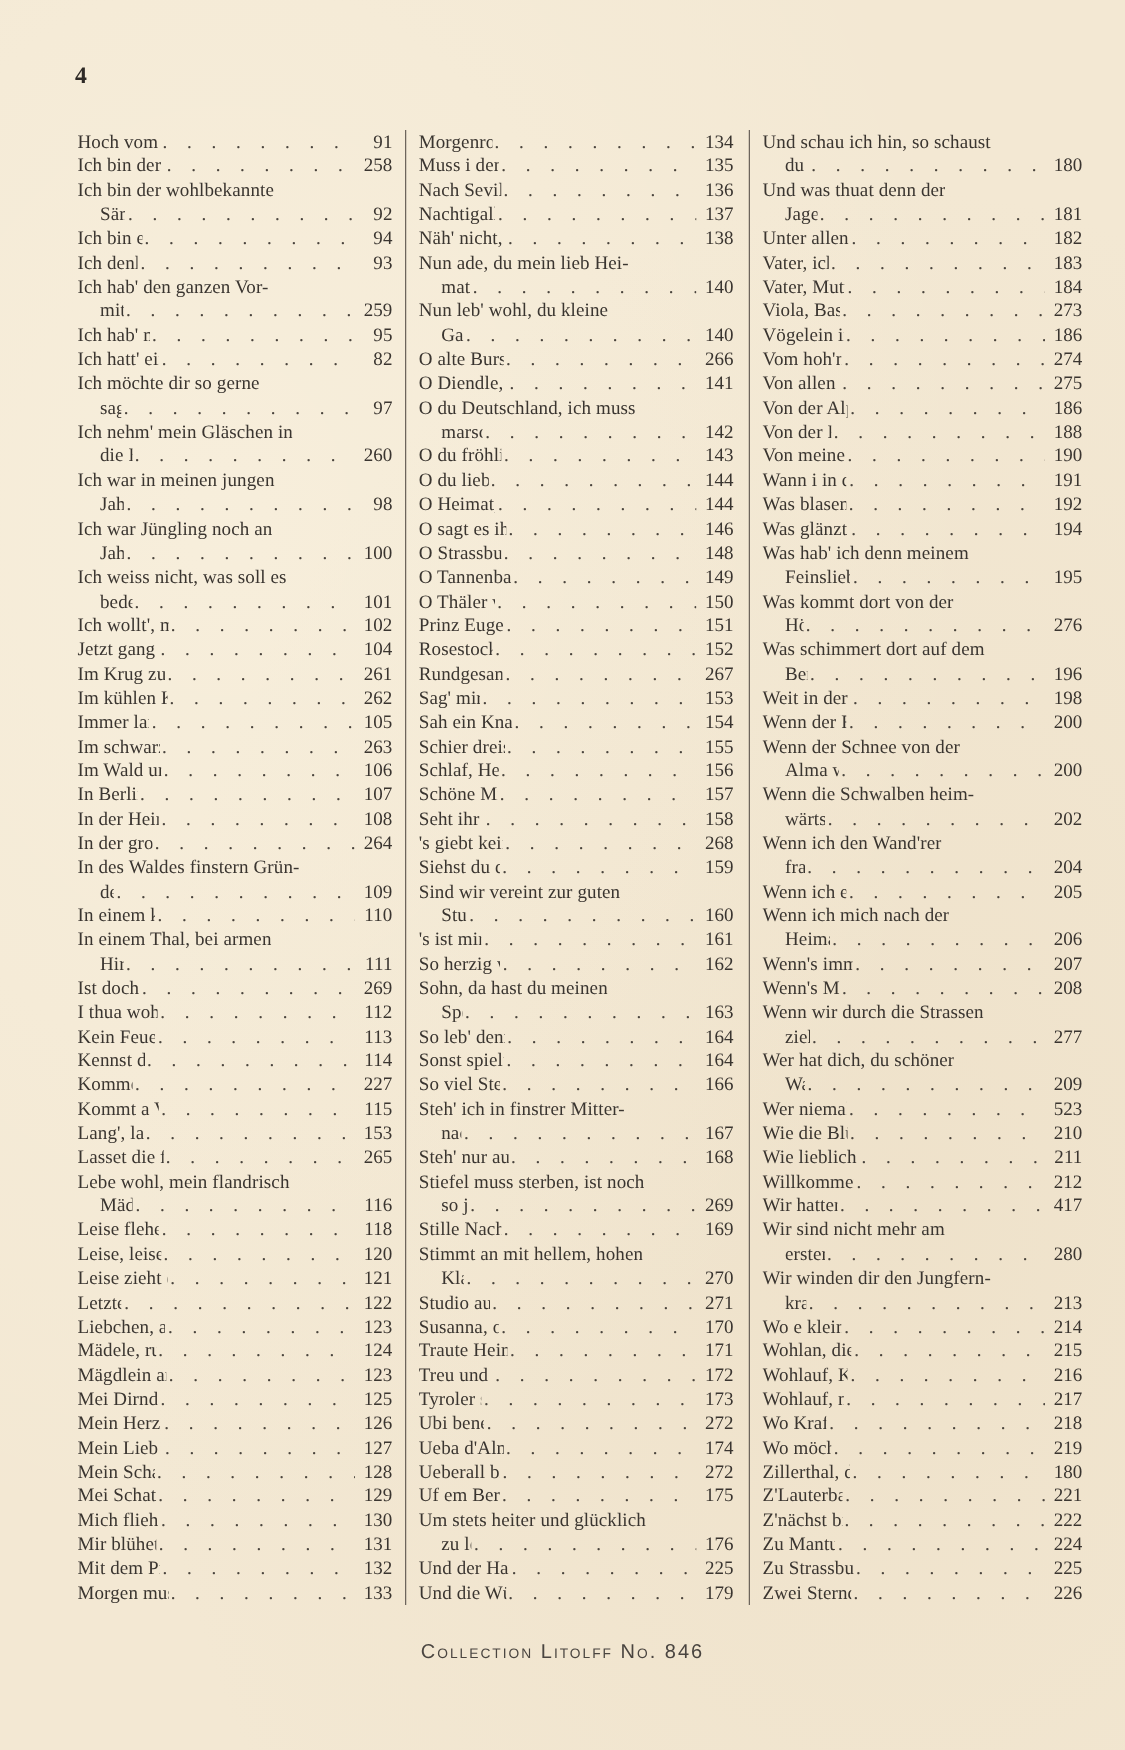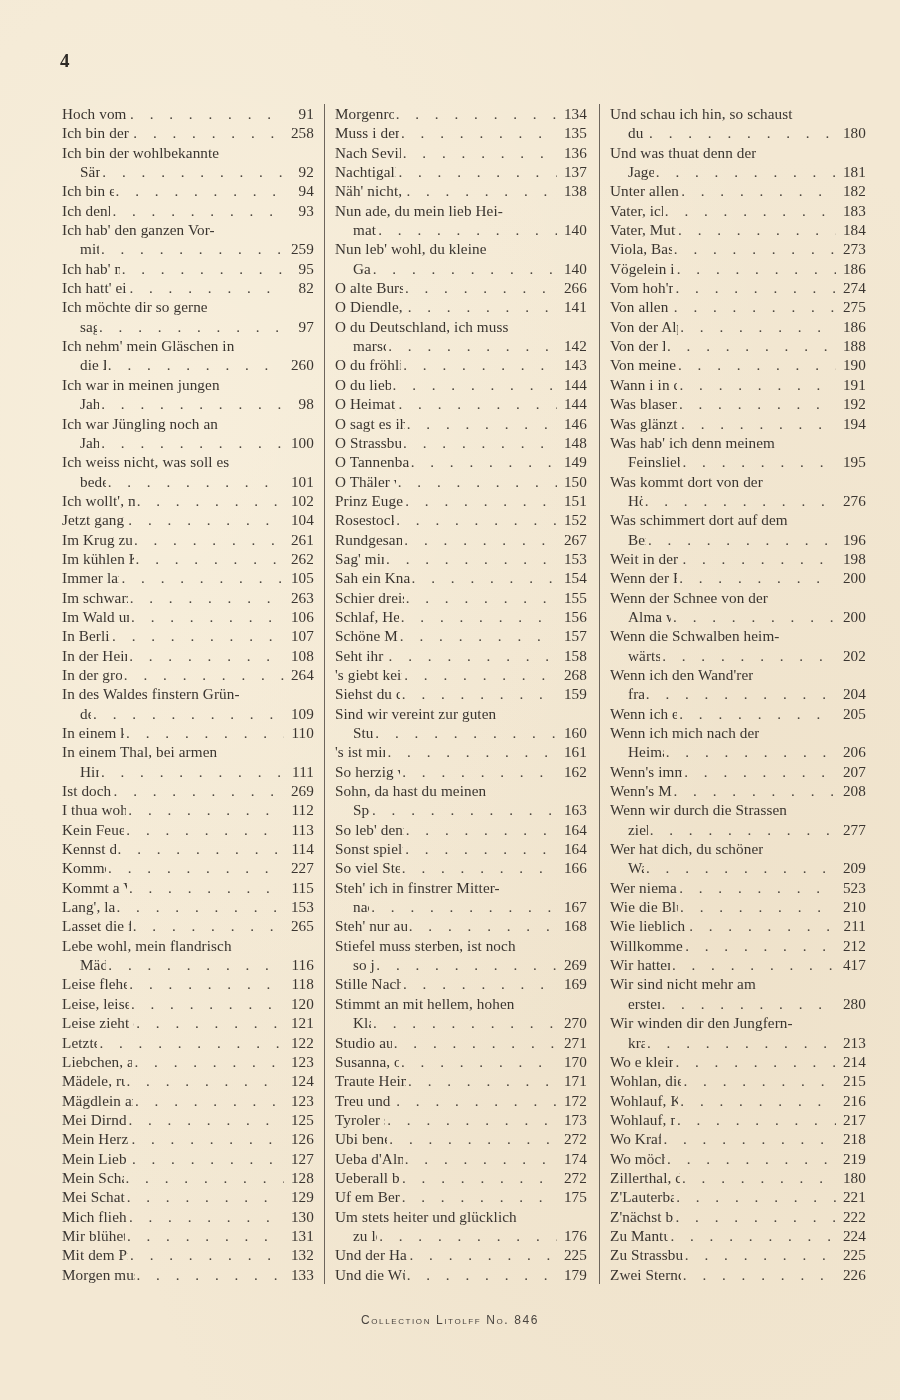--- a/index.html
+++ b/index.html
@@ -46,21 +46,21 @@
   }
   .entry .page {
     flex: 0 0 auto; min-width: 30px; text-align: right;
   }
   .cont { padding-left: 18px; }
   .footer {
     position: absolute; left: 0; width: 900px; top: 1313px;
     text-align: center;
     font-family: "Liberation Sans", "DejaVu Sans", sans-serif;
     font-variant: small-caps;
-    font-size: 12px; letter-spacing: 1.6px; color: #4a4540;
+    font-size: 16px; letter-spacing: 1.6px; color: #4a4540;
   }
 </style>
 </head>
 <body>
 
 <div>
   <div class="page-number">4</div>
 
   <div class="columns">
     <div class="col col-1">

